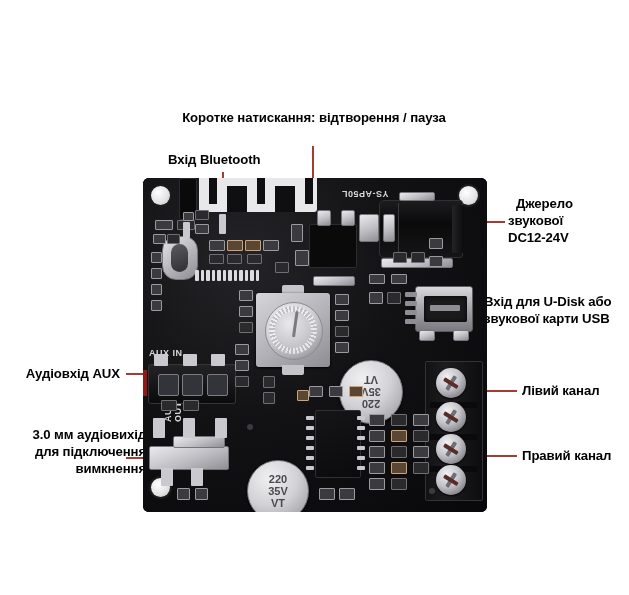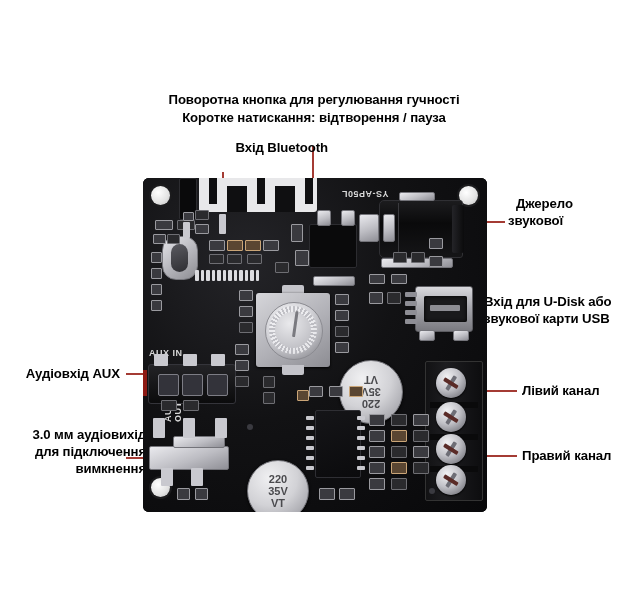--- a/index.html
+++ b/index.html
@@ -127,30 +127,30 @@
 
   
   .silver{position:absolute;background:linear-gradient(160deg,#eaeaee,#bdbdc3 55%,#8f8f96);
      border:1px solid #74747a;border-radius:2px;}
 </style>
 </head>
 <body>
 
 <div id="stage">
 
-  <div class="lbl c" style="left:114px;top:92px;width:400px;">Поворотна кнопка для регулювання гучності</div>
   <div class="lbl c" style="left:114px;top:110px;width:400px;">Коротке натискання: відтворення / пауза</div>
 
   <div class="leader lead-v" style="left:312px;top:146px;height:194px;"></div>
 
-  <div class="lbl l" style="left:168px;top:140px;width:160px;text-align:right;">Вхід Bluetooth</div>
+  <div class="lbl l" style="left:168px;top:152px;width:160px;">Вхід Bluetooth</div>
   <div class="leader lead-v" style="left:222px;top:172px;height:50px;"></div>
 
   <div class="lbl l" style="left:516px;top:196px;width:120px;">Джерело</div>
   <div class="lbl l" style="left:508px;top:213px;width:120px;">звукової</div>
+  <div class="lbl l" style="left:508px;top:230px;width:120px;">DC12-24V</div>
   <div class="leader lead-h" style="left:443px;top:221px;width:62px;"></div>
 
   <div class="lbl l" style="left:484px;top:294px;width:150px;">Вхід для U-Disk або</div>
   <div class="lbl l" style="left:484px;top:311px;width:150px;">звукової карти USB</div>
   <div class="leader lead-h" style="left:444px;top:307px;width:40px;"></div>
 
   <div class="bracket" style="left:463px;top:375px;width:14px;height:33px;"></div>
   <div class="leader lead-h" style="left:477px;top:390px;width:40px;"></div>
   <div class="lbl l" style="left:522px;top:383px;width:110px;">Лівий канал</div>
 

